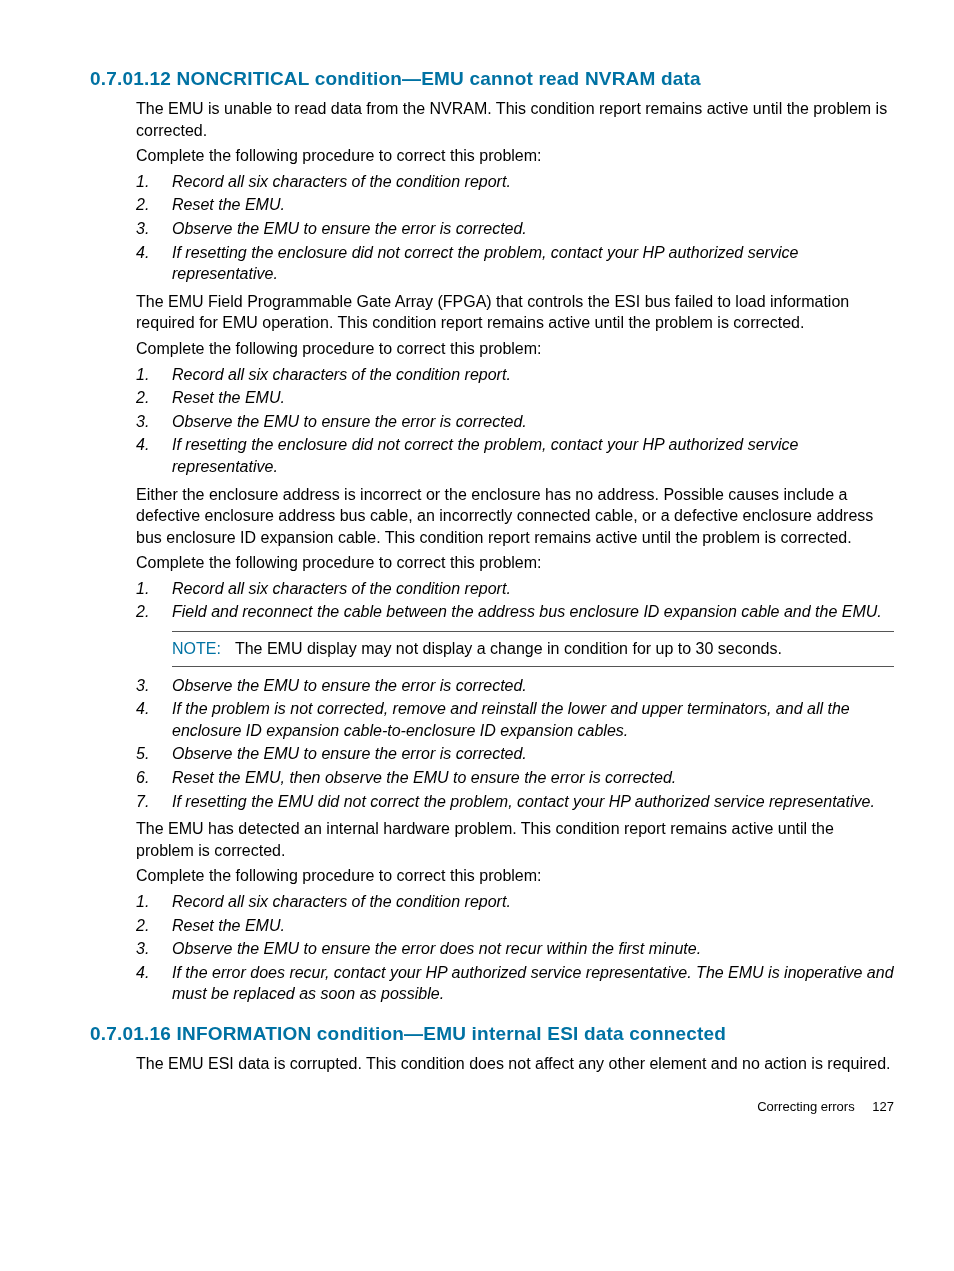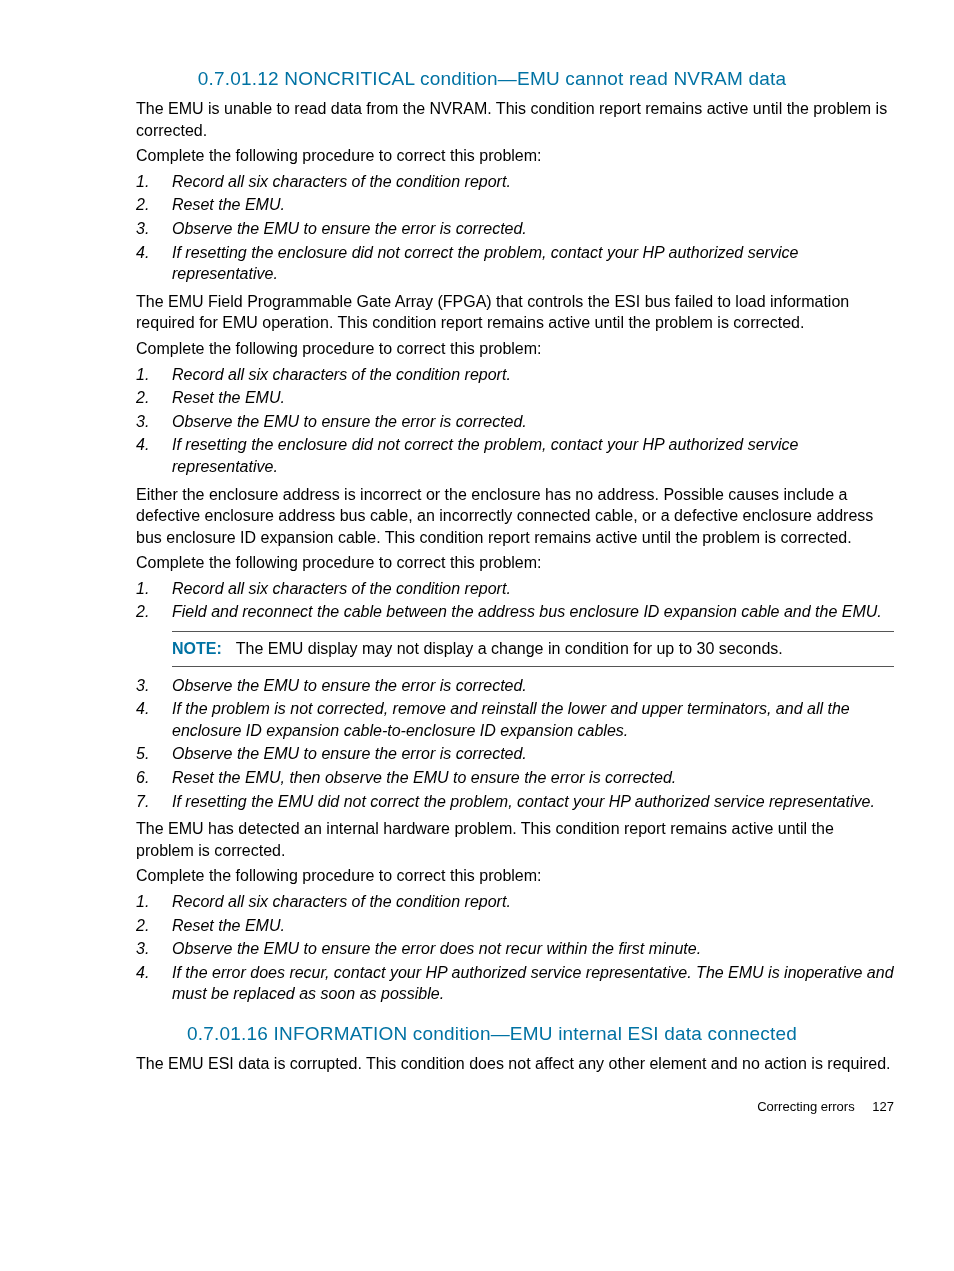--- a/index.html
+++ b/index.html
@@ -11,24 +11,23 @@
     width: 954px;
   }
   .page {
     padding: 50px 60px 40px 90px;
     box-sizing: border-box;
     width: 954px;
   }
   .section-heading {
     color: #0072a3;
     font-size: 19px;
-    font-weight: 400;
+    font-weight: 700;
     margin: 18px 0 8px 0;
     letter-spacing: 0.2px;
-    text-align: center;
   }
   .body-block {
     margin-left: 46px;
     font-size: 16px;
     line-height: 1.35;
   }
   .para {
     margin: 0 0 4px 0;
   }
   ol.steps {
@@ -53,21 +52,21 @@
     text-align: left;
   }
   .note-box {
     margin: 8px 0 8px 36px;
     border-top: 1px solid #555;
     border-bottom: 1px solid #555;
     padding: 6px 0 6px 0;
   }
   .note-label {
     color: #0072a3;
-    font-weight: bold;
+    font-weight: normal;
     margin-right: 14px;
   }
   .footer {
     text-align: right;
     font-size: 13px;
     margin-top: 24px;
   }
   .footer .pn {
     margin-left: 14px;
   }

